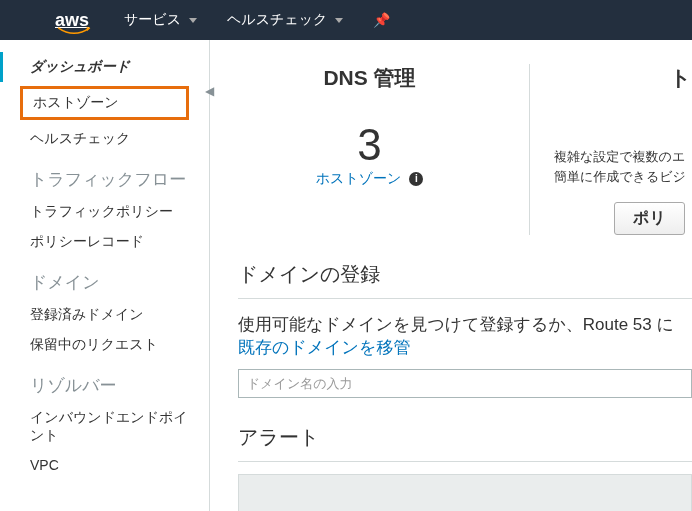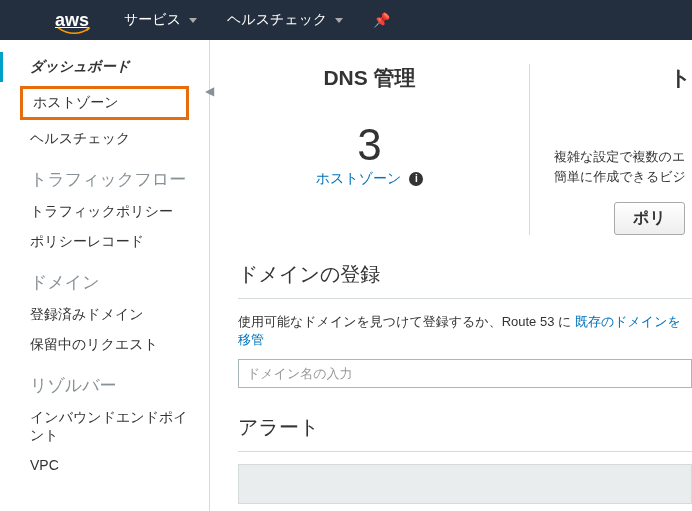--- a/index.html
+++ b/index.html
@@ -22,21 +22,21 @@
     .panel { text-align: center; padding: 0 30px; min-width: 320px; border-right: 1px solid #d5dbdb; }
     .panel.second { padding-left: 24px; padding-right: 0; text-align: left; border-right: none; }
     .panel-title { font-size: 21px; color: #333; margin-bottom: 28px; text-align: center; font-weight: bold; }
     .big-number { font-size: 44px; color: #333; font-weight: 400; text-align: center; }
     .big-number-label { color: #0073bb; font-size: 14px; text-align: center; }
     .big-number-label .info-circle { display: inline-block; width: 14px; height: 14px; border-radius: 50%; background: #333; color: #fff; font-size: 10px; text-align: center; line-height: 14px; font-weight: bold; margin-left: 4px; vertical-align: middle; }
     .panel-desc { font-size: 13px; color: #333; margin-top: 55px; margin-bottom: 16px; line-height: 1.5; }
     .panel-btn { background: linear-gradient(#fff, #eee); border: 1px solid #aaa; border-radius: 3px; padding: 5px 18px; font-size: 16px; font-weight: 600; color: #333; cursor: pointer; margin-left: 60px; }
     .section-title { font-size: 20px; color: #333; margin: 26px 0 10px 28px; font-weight: 400; }
     .hr { border: none; border-top: 1px solid #d5dbdb; margin-left: 28px; }
-    .section-text { font-size: 13px; color: #333; margin: 14px 0 10px 28px; }
+    .section-text { font-size: 17px; color: #333; margin: 14px 0 10px 28px; }
     .link { color: #0073bb; }
     .domain-input { margin-left: 28px; width: calc(100% - 28px); padding: 6px 8px; border: 1px solid #aab7b8; font-size: 13px; color: #555; }
     .domain-input::placeholder { color: #999; }
     .alert-box { margin: 12px 0 0 28px; height: 40px; background: #eaeded; border: 1px solid #d5dbdb; }
   </style>
 </head>
 <body>
 
 <div class="topbar">
   <div class="logo">

